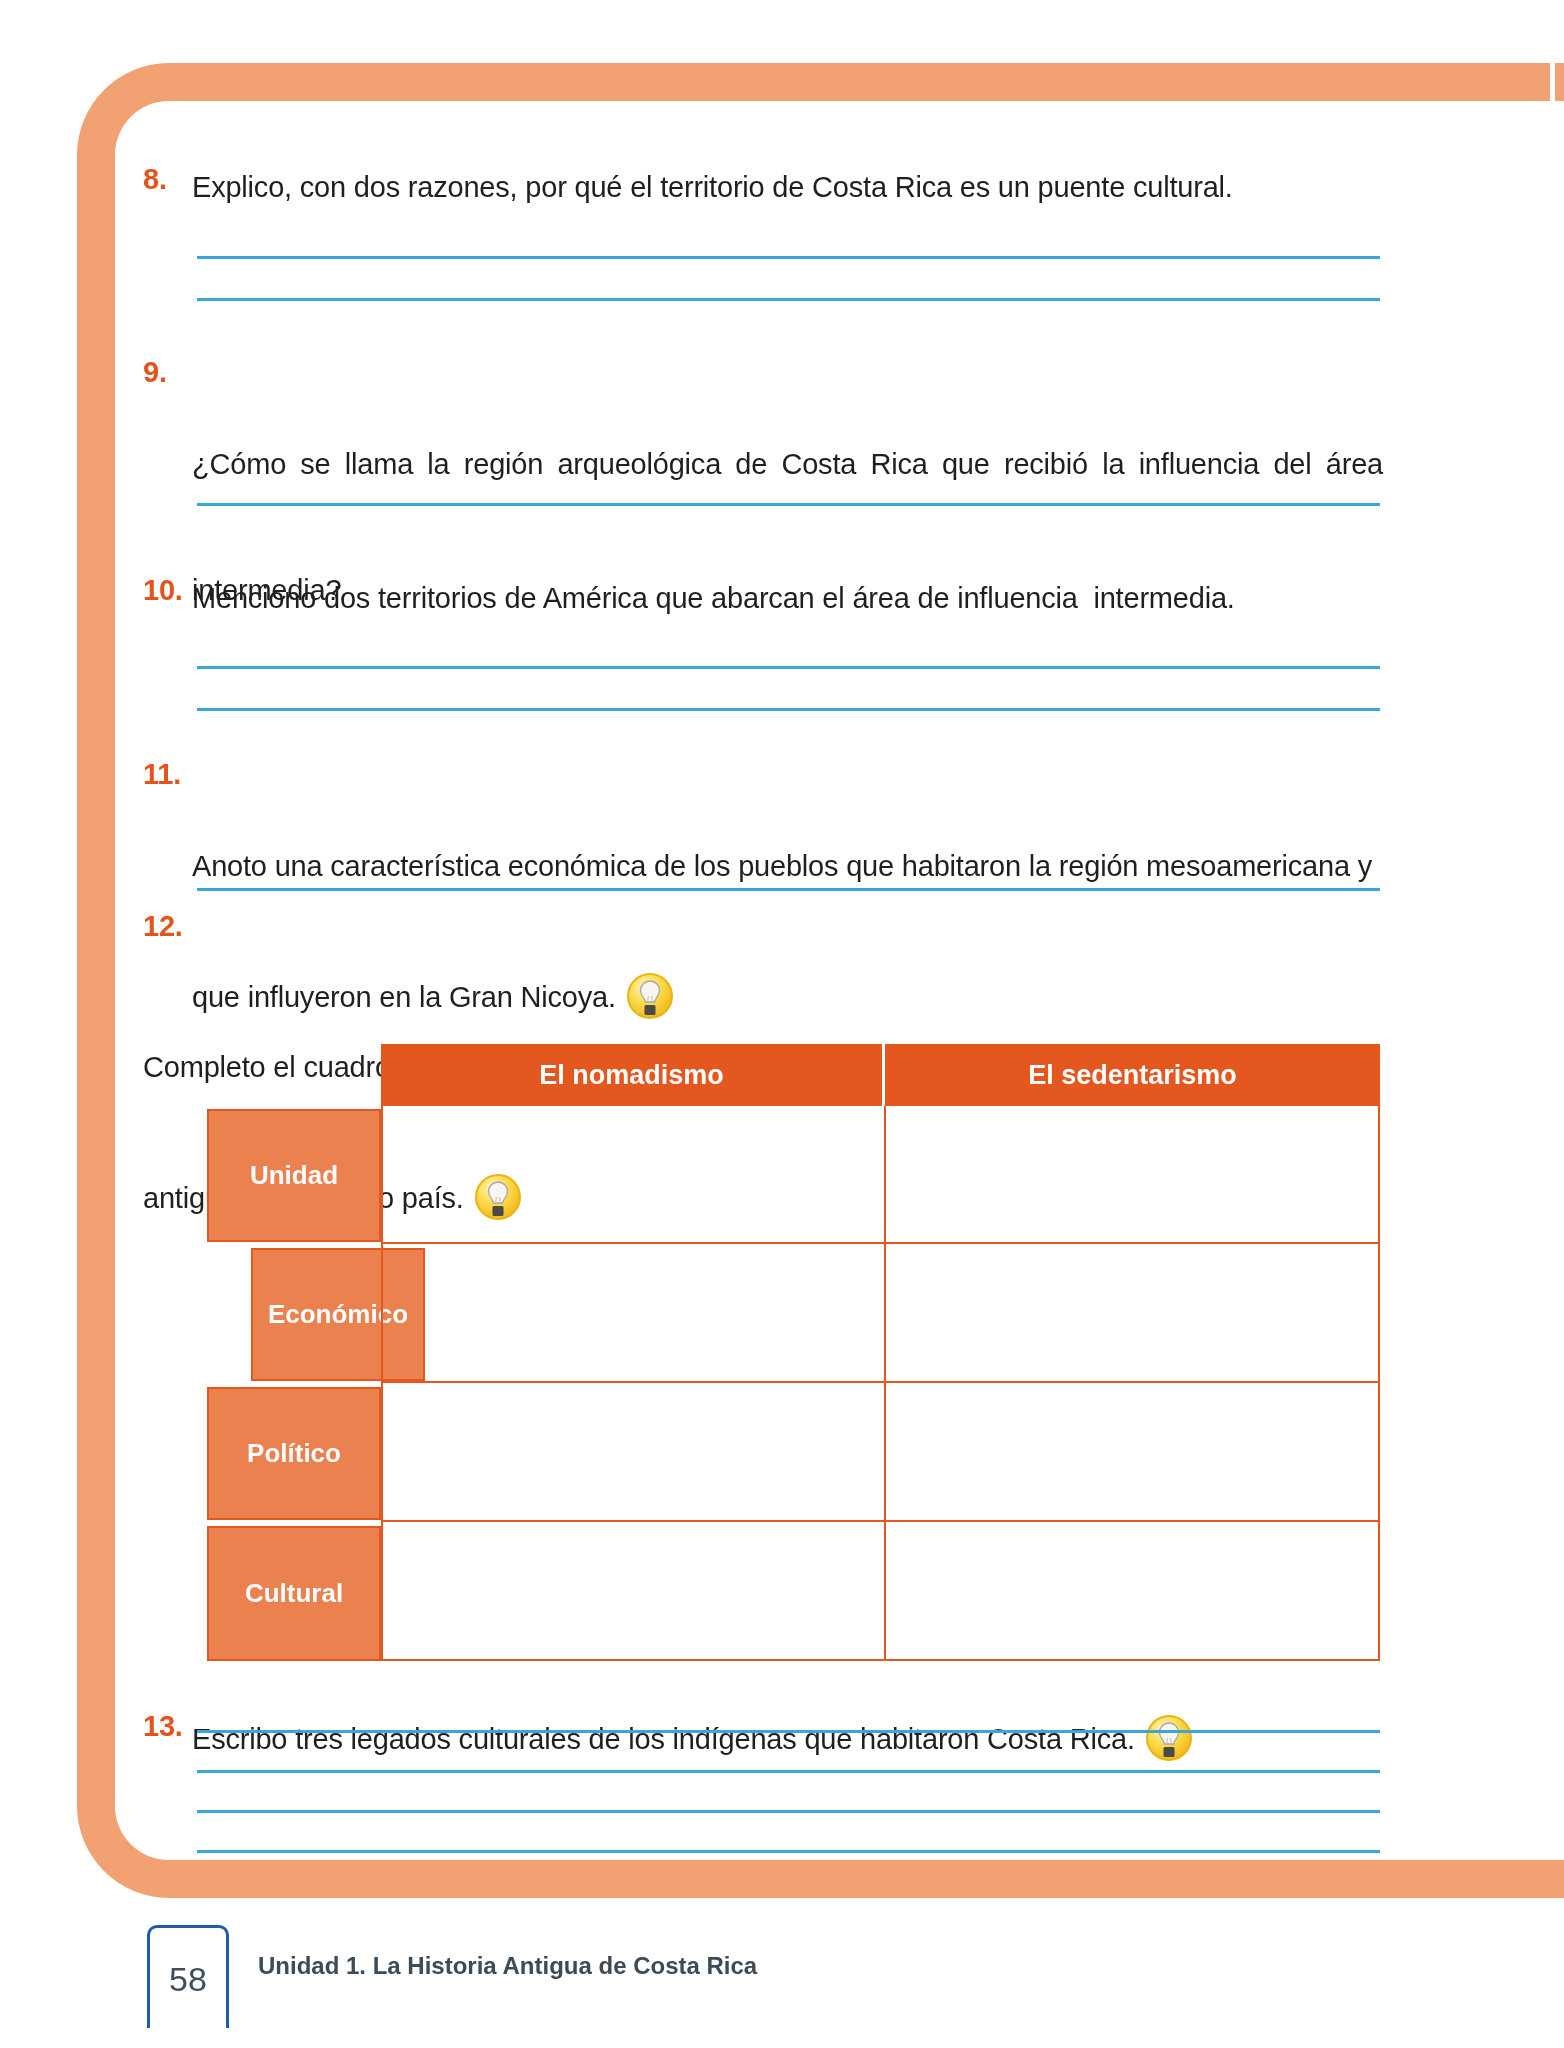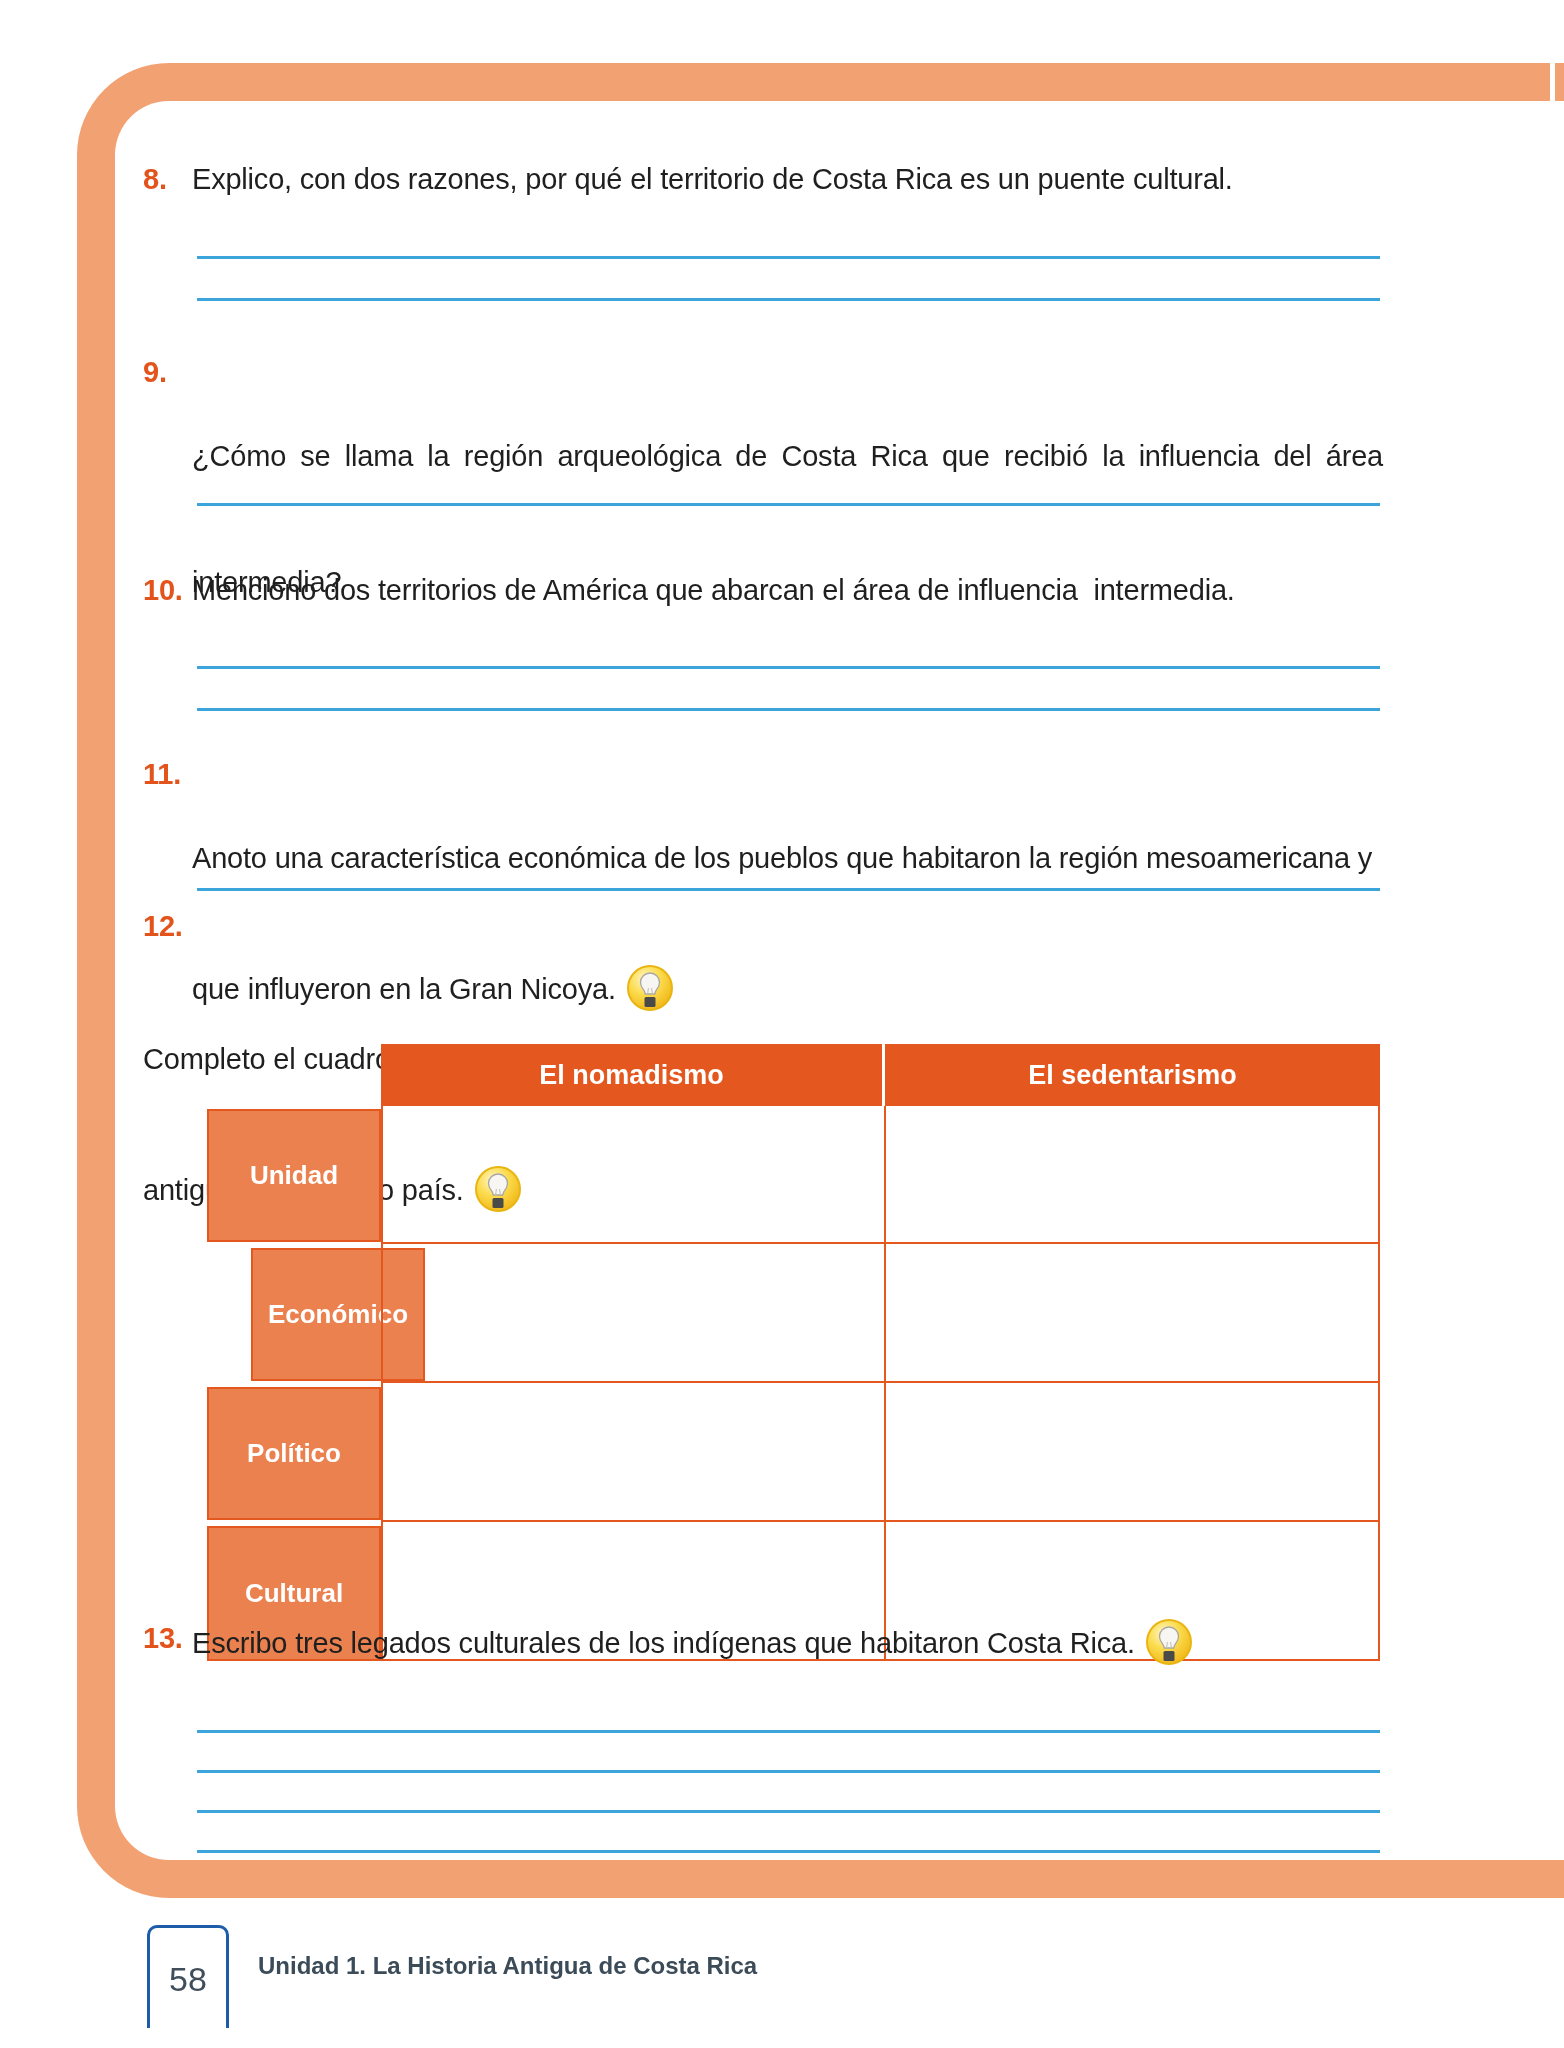--- a/index.html
+++ b/index.html
@@ -9,21 +9,21 @@
   
   .frame{position:absolute;left:77px;top:63px;width:1487px;height:1835px;box-sizing:border-box;
          border-left:38px solid #F2A172;border-top:38px solid #F2A172;border-bottom:38px solid #F2A172;
          border-right:none;border-radius:92px 0 0 92px;}
   .frame-notch{position:absolute;left:1550px;top:63px;width:5px;height:38px;background:#ffffff;}
 
   
   .q{position:absolute;left:143px;width:1240px;display:flex;align-items:flex-start;
      font-size:29px;line-height:42px;letter-spacing:-0.2px;}
   .q-num{flex:0 0 49px;font-weight:bold;color:#E3531C;white-space:nowrap;}
-  .q-text{flex:1;white-space:pre-wrap;}
+  .q-text{flex:1;white-space:pre-wrap;margin-top:8px;}
   .jline{text-align:justify;text-align-last:justify;}
   .answer-line{position:absolute;left:197px;width:1183px;height:3px;background:#3BA5DB;}
 
   .bulb{display:inline-block;width:48px;height:52px;vertical-align:-16px;margin-left:10px;}
 
   
   .ctable{position:absolute;left:207px;top:1044px;width:1173px;height:617px;}
   .ctable .thead{position:absolute;left:174px;top:0;width:999px;height:62px;background:#E4571F;display:flex;}
   .ctable .thcell{display:flex;align-items:center;justify-content:center;color:#ffffff;
                   font-weight:bold;font-size:27px;}
@@ -123,21 +123,21 @@
     <div class="rowlabel" style="top:482px;height:135px;">Cultural</div>
 
     <div class="grid">
       <div class="hline" style="top:136px;"></div>
       <div class="hline" style="top:275px;"></div>
       <div class="hline" style="top:414px;"></div>
       <div class="vline"></div>
     </div>
   </div>
 
-  <div class="q" style="top:1617px;">
+  <div class="q" style="top:1705px;">
     <span class="q-num">13.</span>
     <span class="q-text"><span>Escribo tres legados culturales de los indígenas que habitaron Costa Rica.</span><span class="bulb"><svg width="48" height="52" viewBox="0 0 48 52">
             <circle cx="24" cy="25" r="22" fill="url(#bulbg)" stroke="#E9B511" stroke-width="2"></circle>
             <rect x="18.5" y="34" width="11" height="10" rx="1.5" fill="#4A4A49"></rect>
             <path d="M24 10 a9.5 9.5 0 0 1 9.5 9.5 c0 4.2 -2.6 6.3 -3.8 8.6 -0.6 1.2 -0.9 2.9 -0.9 2.9 h-9.6 s-0.3 -1.7 -0.9 -2.9 c-1.2 -2.3 -3.8 -4.4 -3.8 -8.6 A9.5 9.5 0 0 1 24 10 z" fill="#F7F6F2" stroke="#AAA7A2" stroke-width="1.3"></path>
             <path d="M21.5 31 l1 -6 m4 6 l-1 -6" stroke="#C9C6C0" stroke-width="1.2" fill="none"></path>
           </svg></span></span>
   </div>
   <div class="answer-line" style="top:1730px;"></div>
   <div class="answer-line" style="top:1770px;"></div>

